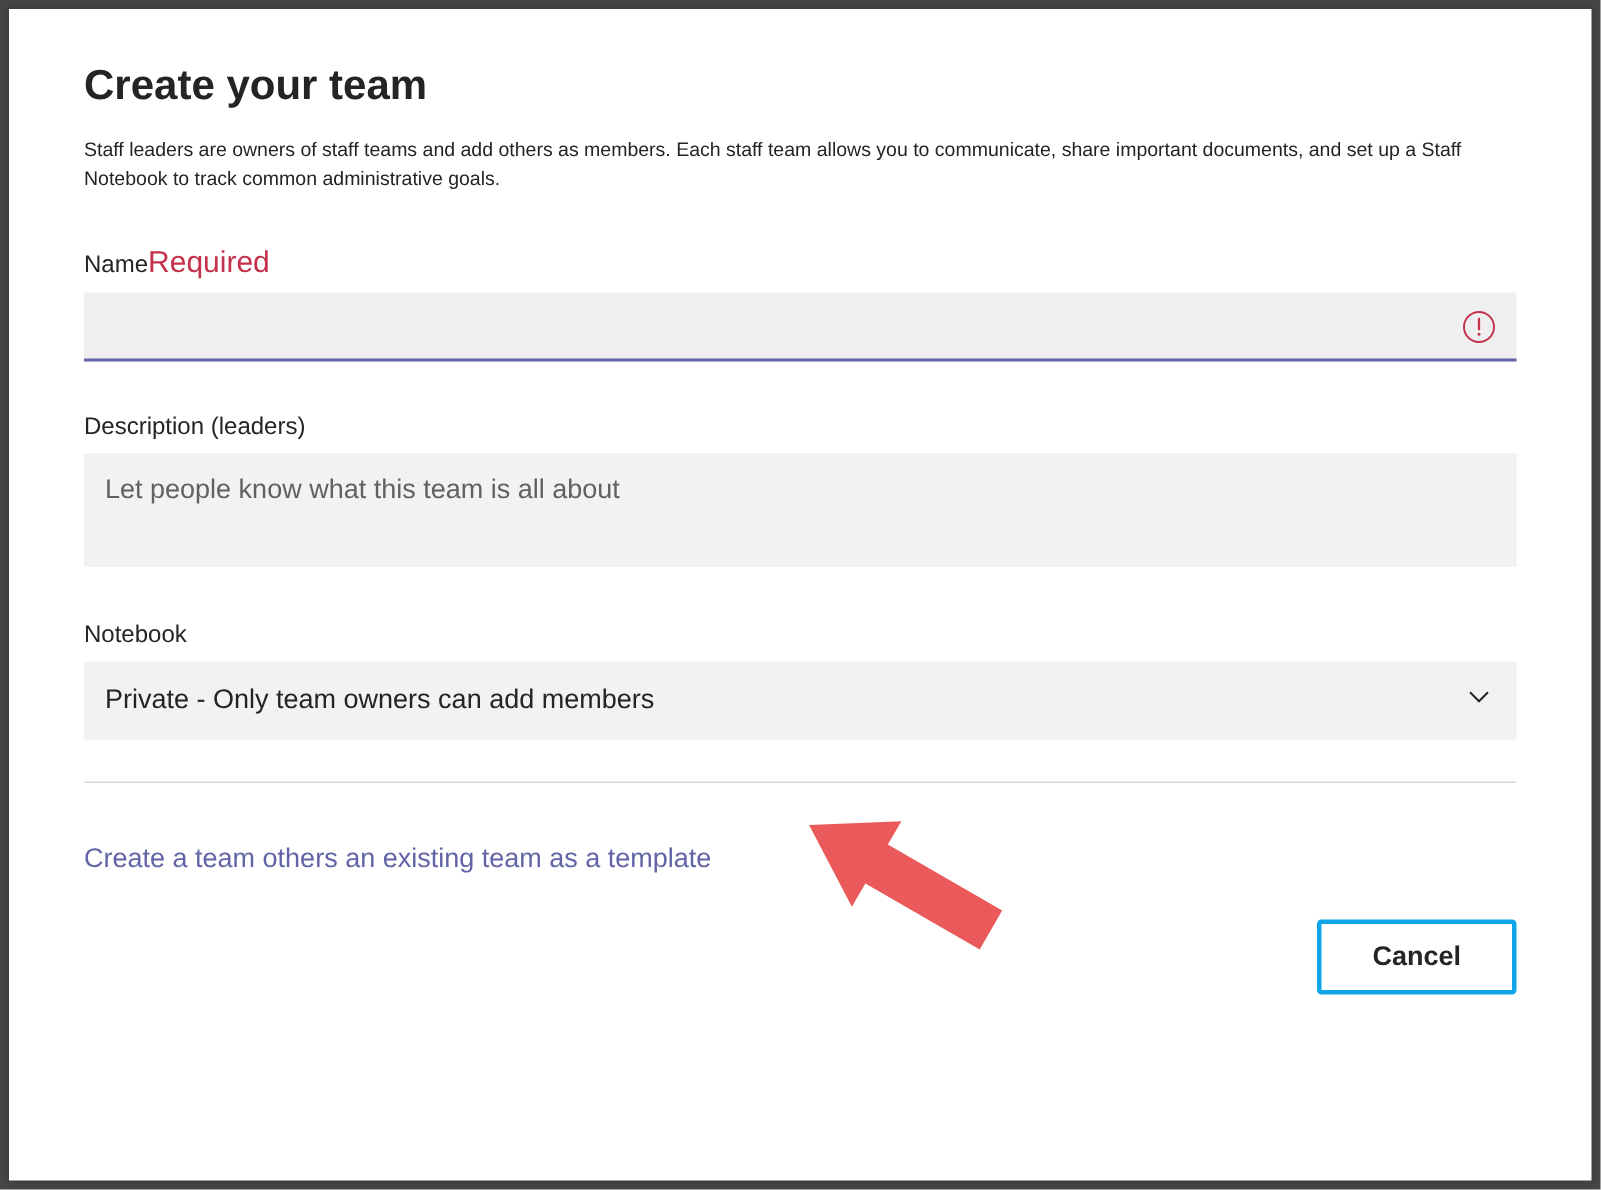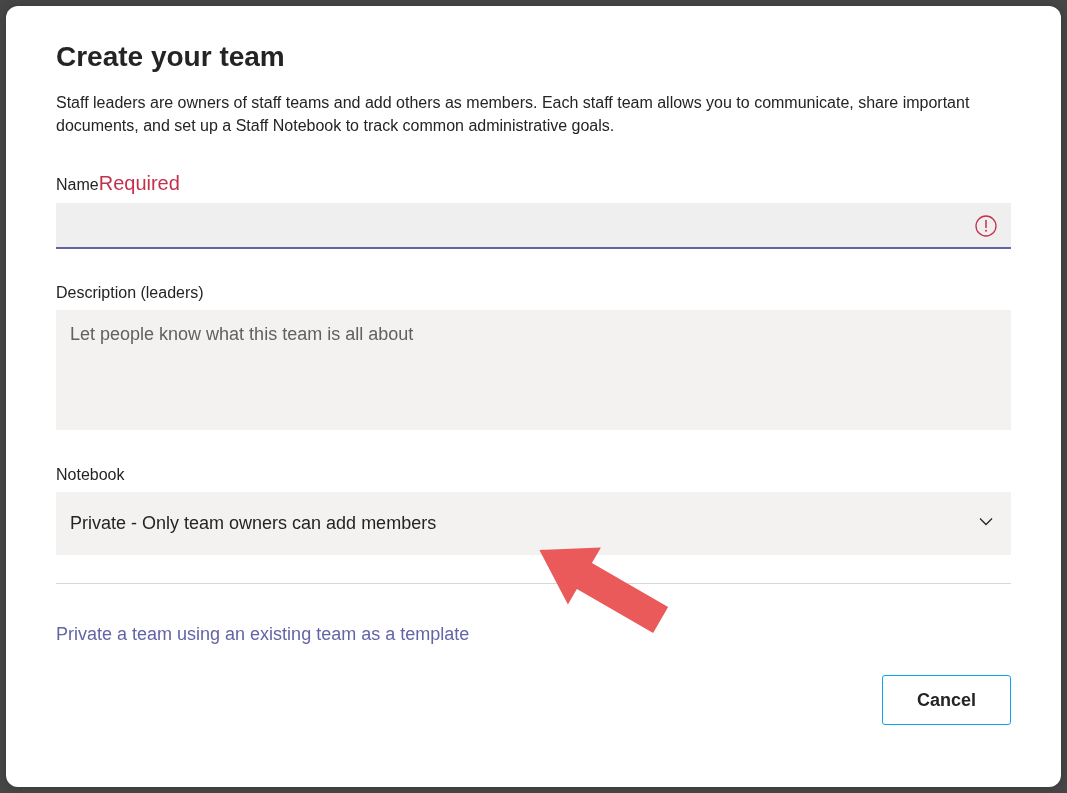--- a/index.html
+++ b/index.html
@@ -15,32 +15,32 @@
       position: relative;
       overflow: hidden;
     }
     .dialog {
       position: absolute;
       top: 6px;
       left: 6px;
       right: 6px;
       bottom: 6px;
       background: #ffffff;
-      border-radius: 12px;
+      border-radius: 0;
       padding: 35px 50px 30px 50px;
       box-shadow: 0 0 8px rgba(0,0,0,0.2);
     }
     .dialog-title {
       font-size: 28px;
       font-weight: 700;
       color: #252424;
       margin-bottom: 18px;
     }
     .dialog-description {
-      font-size: 16px;
+      font-size: 13px;
       color: #252424;
       line-height: 1.45;
       margin-bottom: 35px;
     }
     .field-row {
       display: flex;
       align-items: baseline;
       margin-bottom: 8px;
     }
     .field-label {
@@ -69,37 +69,37 @@
     .error-icon {
       position: absolute;
       right: 14px;
       top: 50%;
       transform: translateY(-50%);
       width: 22px;
       height: 22px;
     }
     .desc-textarea {
       width: 100%;
-      height: 120px;
+      height: 76px;
       background: #f3f2f1;
       border: none;
       padding: 14px;
       font-size: 18px;
       font-family: inherit;
       color: #252424;
       resize: none;
       outline: none;
       margin-bottom: 32px;
     }
     .desc-textarea::placeholder {
       color: #616161;
     }
     .privacy-select {
       width: 100%;
-      height: 63px;
+      height: 52px;
       background: #f3f2f1;
       border: none;
       padding: 0 40px 0 14px;
       font-size: 18px;
       font-family: inherit;
       color: #252424;
       display: flex;
       align-items: center;
       justify-content: space-between;
       cursor: pointer;
@@ -134,21 +134,21 @@
       height: 50px;
       padding: 0 34px;
       font-size: 18px;
       font-family: inherit;
       font-weight: 600;
       border-radius: 3px;
       cursor: pointer;
     }
     .btn-cancel {
       background: #ffffff;
-      border: 1px solid #0ea5e9;
+      border: 3px solid #0ea5e9;
       color: #252424;
     }
     .btn-next {
       background: #f3f2f1;
       border: none;
       color: #bdbdbd;
       cursor: not-allowed;
     }
     .annotation-arrow {
       position: absolute;
@@ -191,21 +191,21 @@
     <span>Private - Only team owners can add members</span>
     <span class="chevron-icon">
       <svg width="18" height="18" viewBox="0 0 18 18">
         <polyline points="3,6 9,12 15,6" fill="none" stroke="#252424" stroke-width="1.3"></polyline>
       </svg>
     </span>
   </div>
 
   <hr class="divider">
 
-  <a class="template-link">Private a team using an existing team as a template</a>
+  <a class="template-link">Create a team others an existing team as a template</a>
 
   <div class="button-row">
     <button class="btn btn-cancel">Cancel</button>
   </div>
 </div>
 
 <svg class="annotation-arrow" width="180" height="130" viewBox="0 0 180 130">
   <g transform="rotate(30 90 65)">
     <polygon points="20,65 72,32 72,50 160,50 160,80 72,80 72,98" fill="#ea5a5a"></polygon>
   </g>

